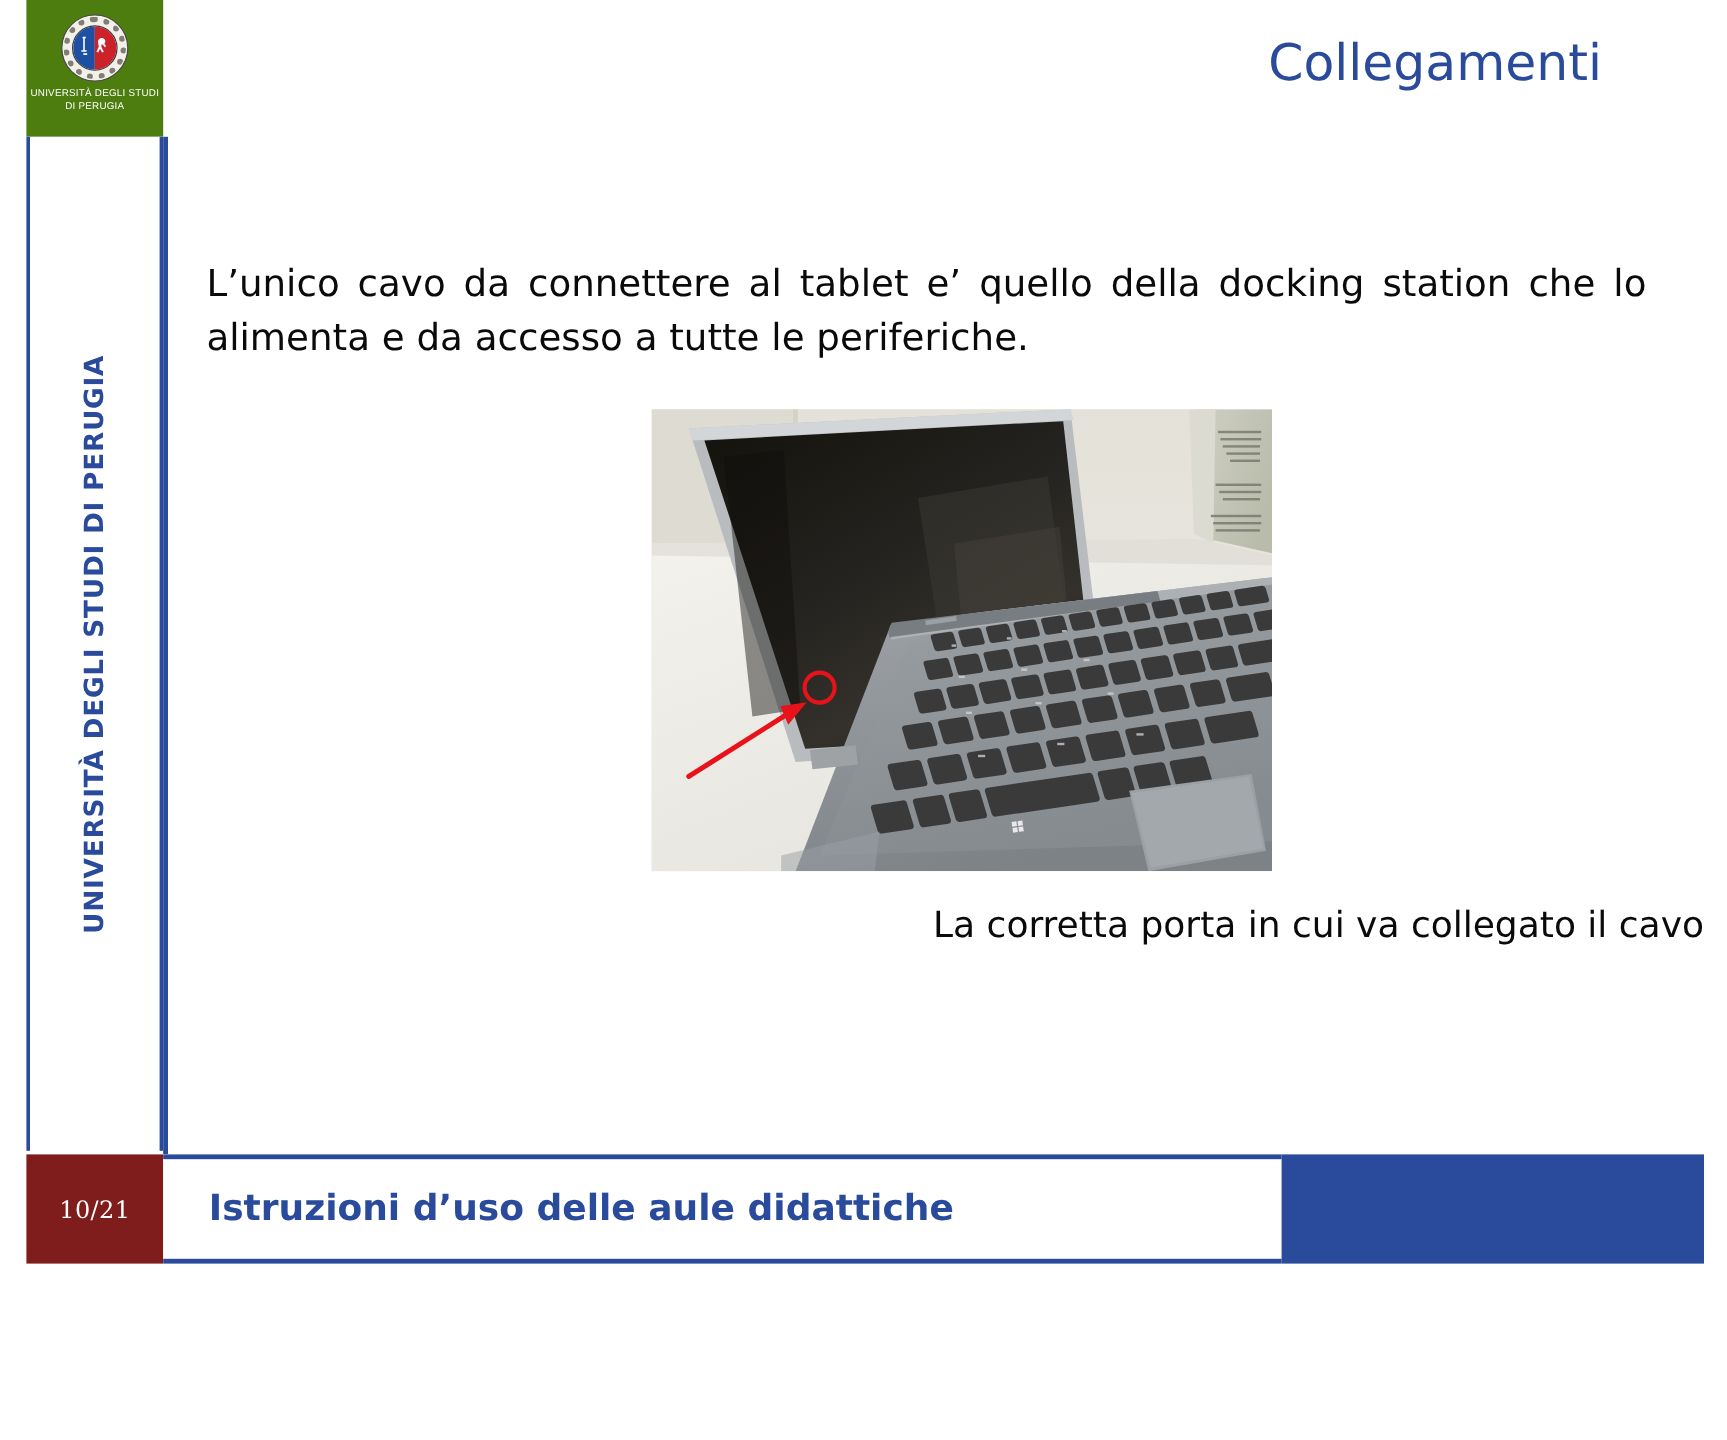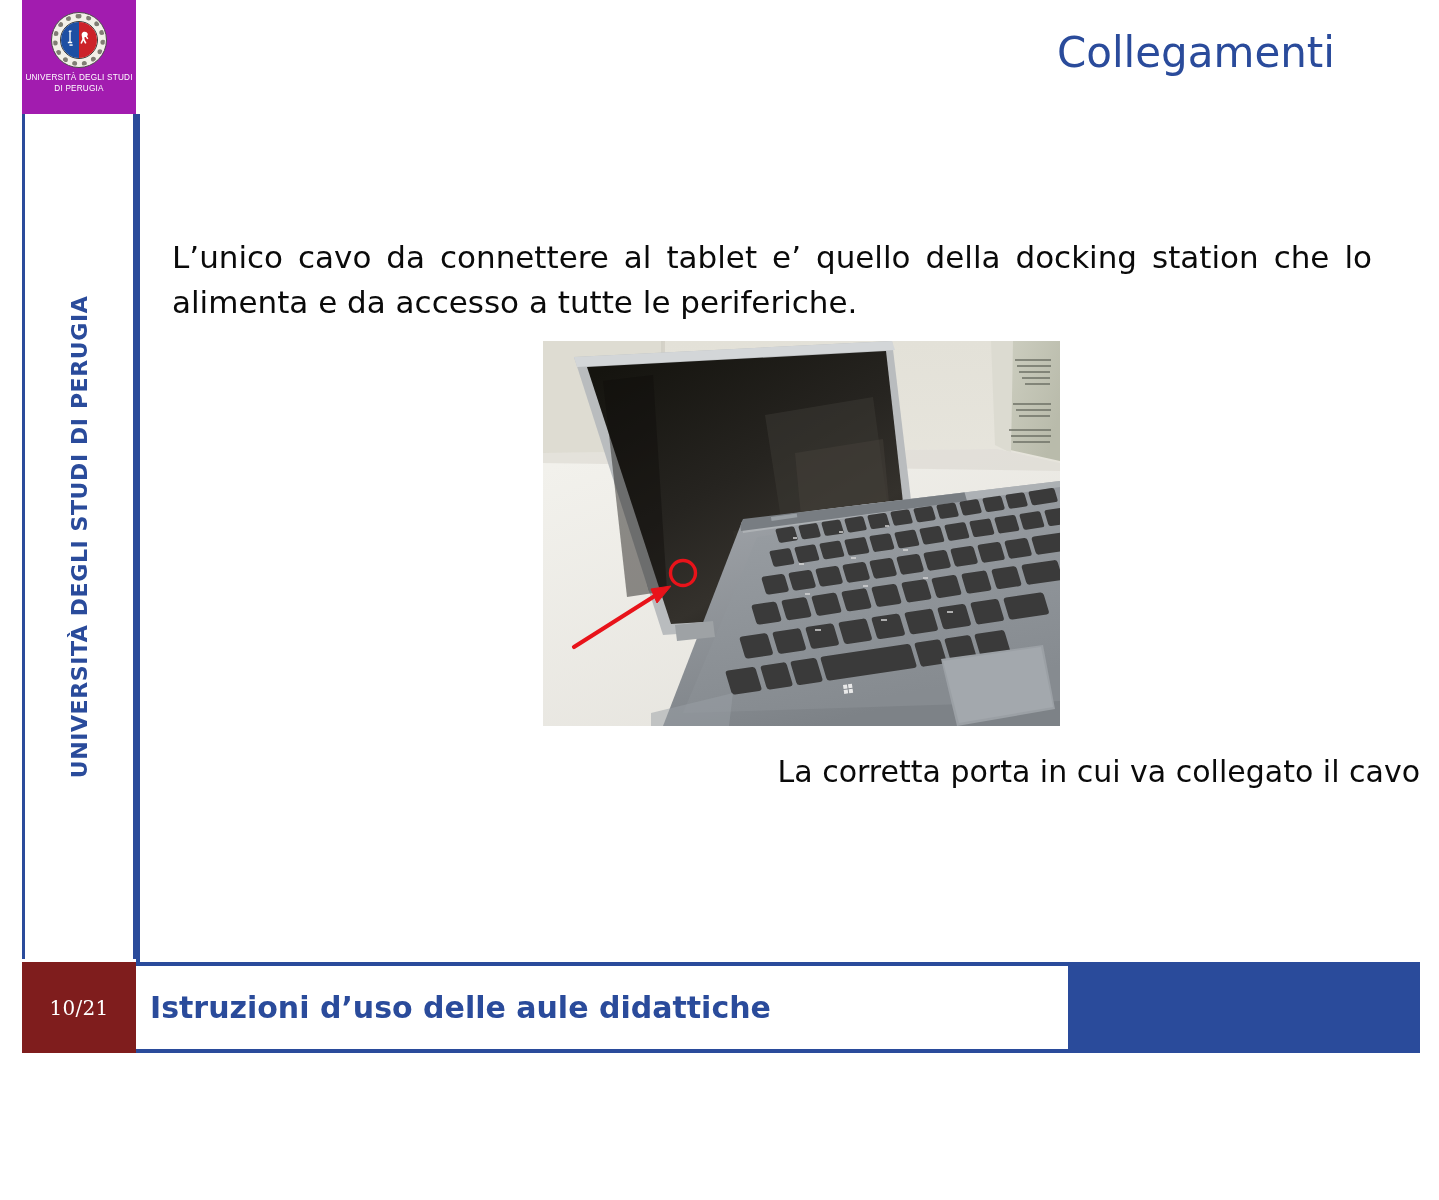--- a/index.html
+++ b/index.html
@@ -29,21 +29,21 @@
     left: 22px;
     top: 0px;
     width: 114px;
     height: 1053px;
   }
   .sidebar-logo-block {
     position: absolute;
     left: 0; top: 0;
     width: 114px;
     height: 114px;
-    background: #a21caf;
+    background: #4d7c0f;
   }
   .crest {
     position: absolute;
     left: 50%;
     top: 12px;
     transform: translateX(-50%);
     width: 56px;
     height: 56px;
   }
   .crest-outer {
@@ -177,21 +177,20 @@
     color: #0a0a0a;
     font-size: 31px;
     line-height: 45px;
     font-family: "DejaVu Sans", sans-serif;
     text-align: justify;
   }
   #para-top {
     left: 32px;
     top: 101px;
     width: 1200px;
-    margin-top: 20px;
   }
   #para-bottom {
     left: 32px;
     top: 747px;
     width: 1130px;
   }
   #photo-caption {
     position: absolute;
     left: 0;
     top: 640px;
@@ -227,20 +226,21 @@
     left: 0;
     top: 0;
     width: 932px;
     height: 91px;
     background: #ffffff;
     border-top: 4px solid #2a4b9b;
     border-bottom: 4px solid #2a4b9b;
     box-sizing: border-box;
     display: flex;
     align-items: center;
+    padding-left: 24px;
   }
   #footer-title {
     margin-left: 14px;
     color: #2a4b9b;
     font-weight: bold;
     font-size: 30px;
     font-family: "DejaVu Sans", sans-serif;
     white-space: nowrap;
   }
   #footer-blue-block {

